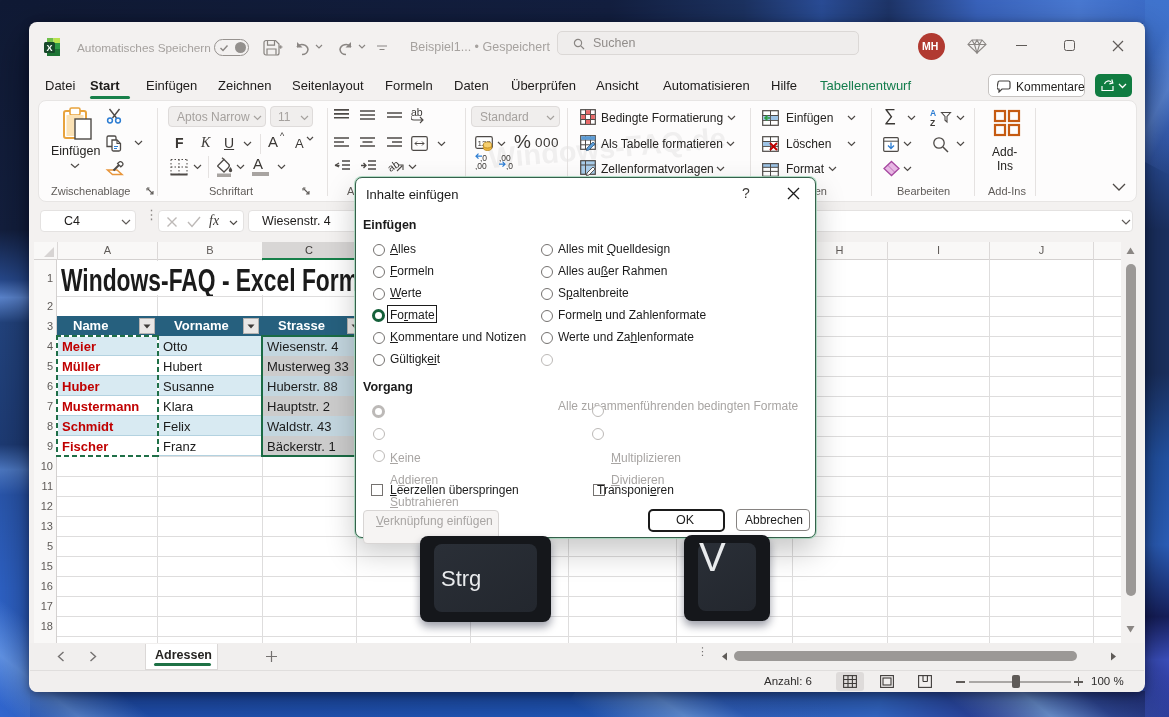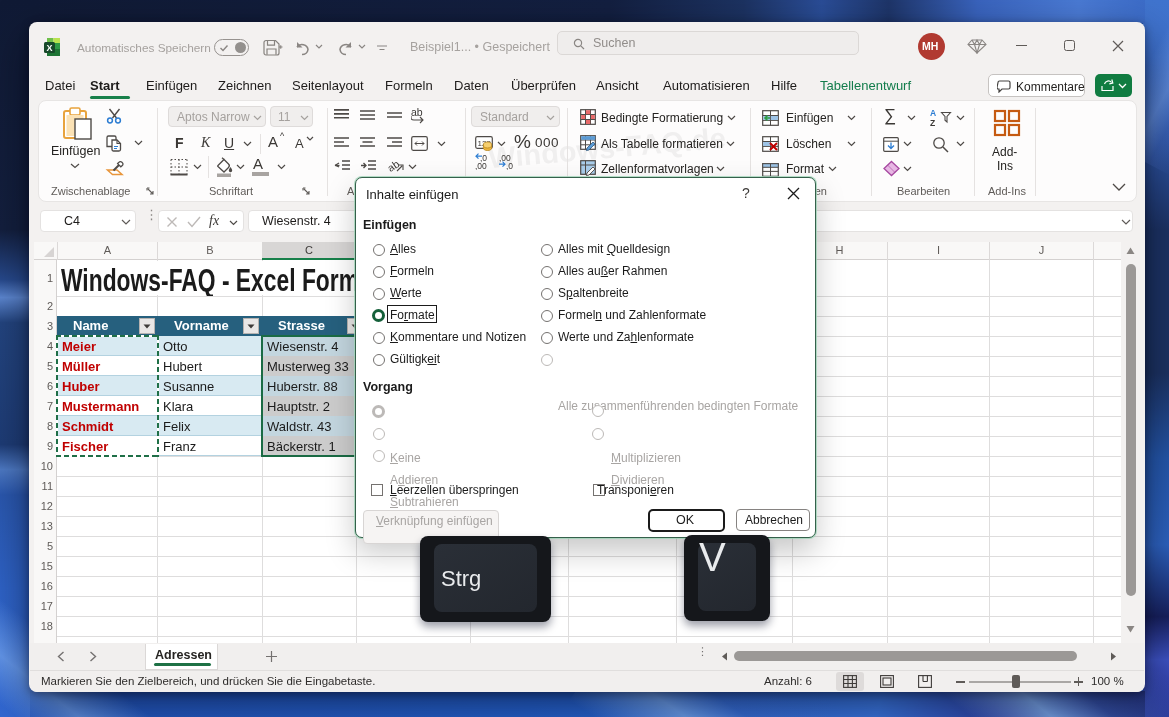--- a/index.html
+++ b/index.html
@@ -685,21 +685,20 @@
   <div class="txt" style="left:697px;top:649px;font-size:11px;color:#747170;line-height:5px;">⋮</div>
   <svg class="ab" style="left:721px;top:652px;" width="7" height="9" viewBox="0 0 7 9">
       <path d="M6 0.5 L1 4.5 L6 8.5 z" fill="#5f5b58"></path>
     </svg>
   <div class="ab" style="left:734px;top:651px;width:343px;height:10px;background:#9b9896;border-radius:5px;"></div>
   <svg class="ab" style="left:1110px;top:652px;" width="7" height="9" viewBox="0 0 7 9">
       <path d="M1 0.5 L6 4.5 L1 8.5 z" fill="#5f5b58"></path>
     </svg>
 
   <div class="ab" style="left:30px;top:670px;width:1114px;height:22px;background:#f1efee;border-top:1px solid #e0dedd;border-radius:0 0 8px 8px;"></div>
-  <div class="txt" style="left:41px;top:675px;font-size:11.5px;color:#2e2c2b;">Markieren Sie den Zielbereich, und drücken Sie die Eingabetaste.</div>
   <div class="txt" style="left:764px;top:675px;font-size:11.5px;color:#2e2c2b;">Anzahl: 6</div>
   <div class="ab" style="left:836px;top:672px;width:28px;height:19px;background:#dedbda;border-radius:3px;"></div>
   <svg class="ab" style="left:843px;top:675px;" width="14" height="13" viewBox="0 0 14 13">
       <g stroke="#3e3b39" stroke-width="1.1" fill="none">
         <rect x="0.6" y="0.6" width="12.8" height="11.8"></rect>
         <path d="M0.6 4.5 h12.8 M0.6 8.5 h12.8 M5 0.6 v11.8 M9.4 0.6 v11.8"></path>
       </g>
     </svg>
   <svg class="ab" style="left:880px;top:675px;" width="14" height="13" viewBox="0 0 14 13">
       <g stroke="#3e3b39" stroke-width="1.1" fill="none">

